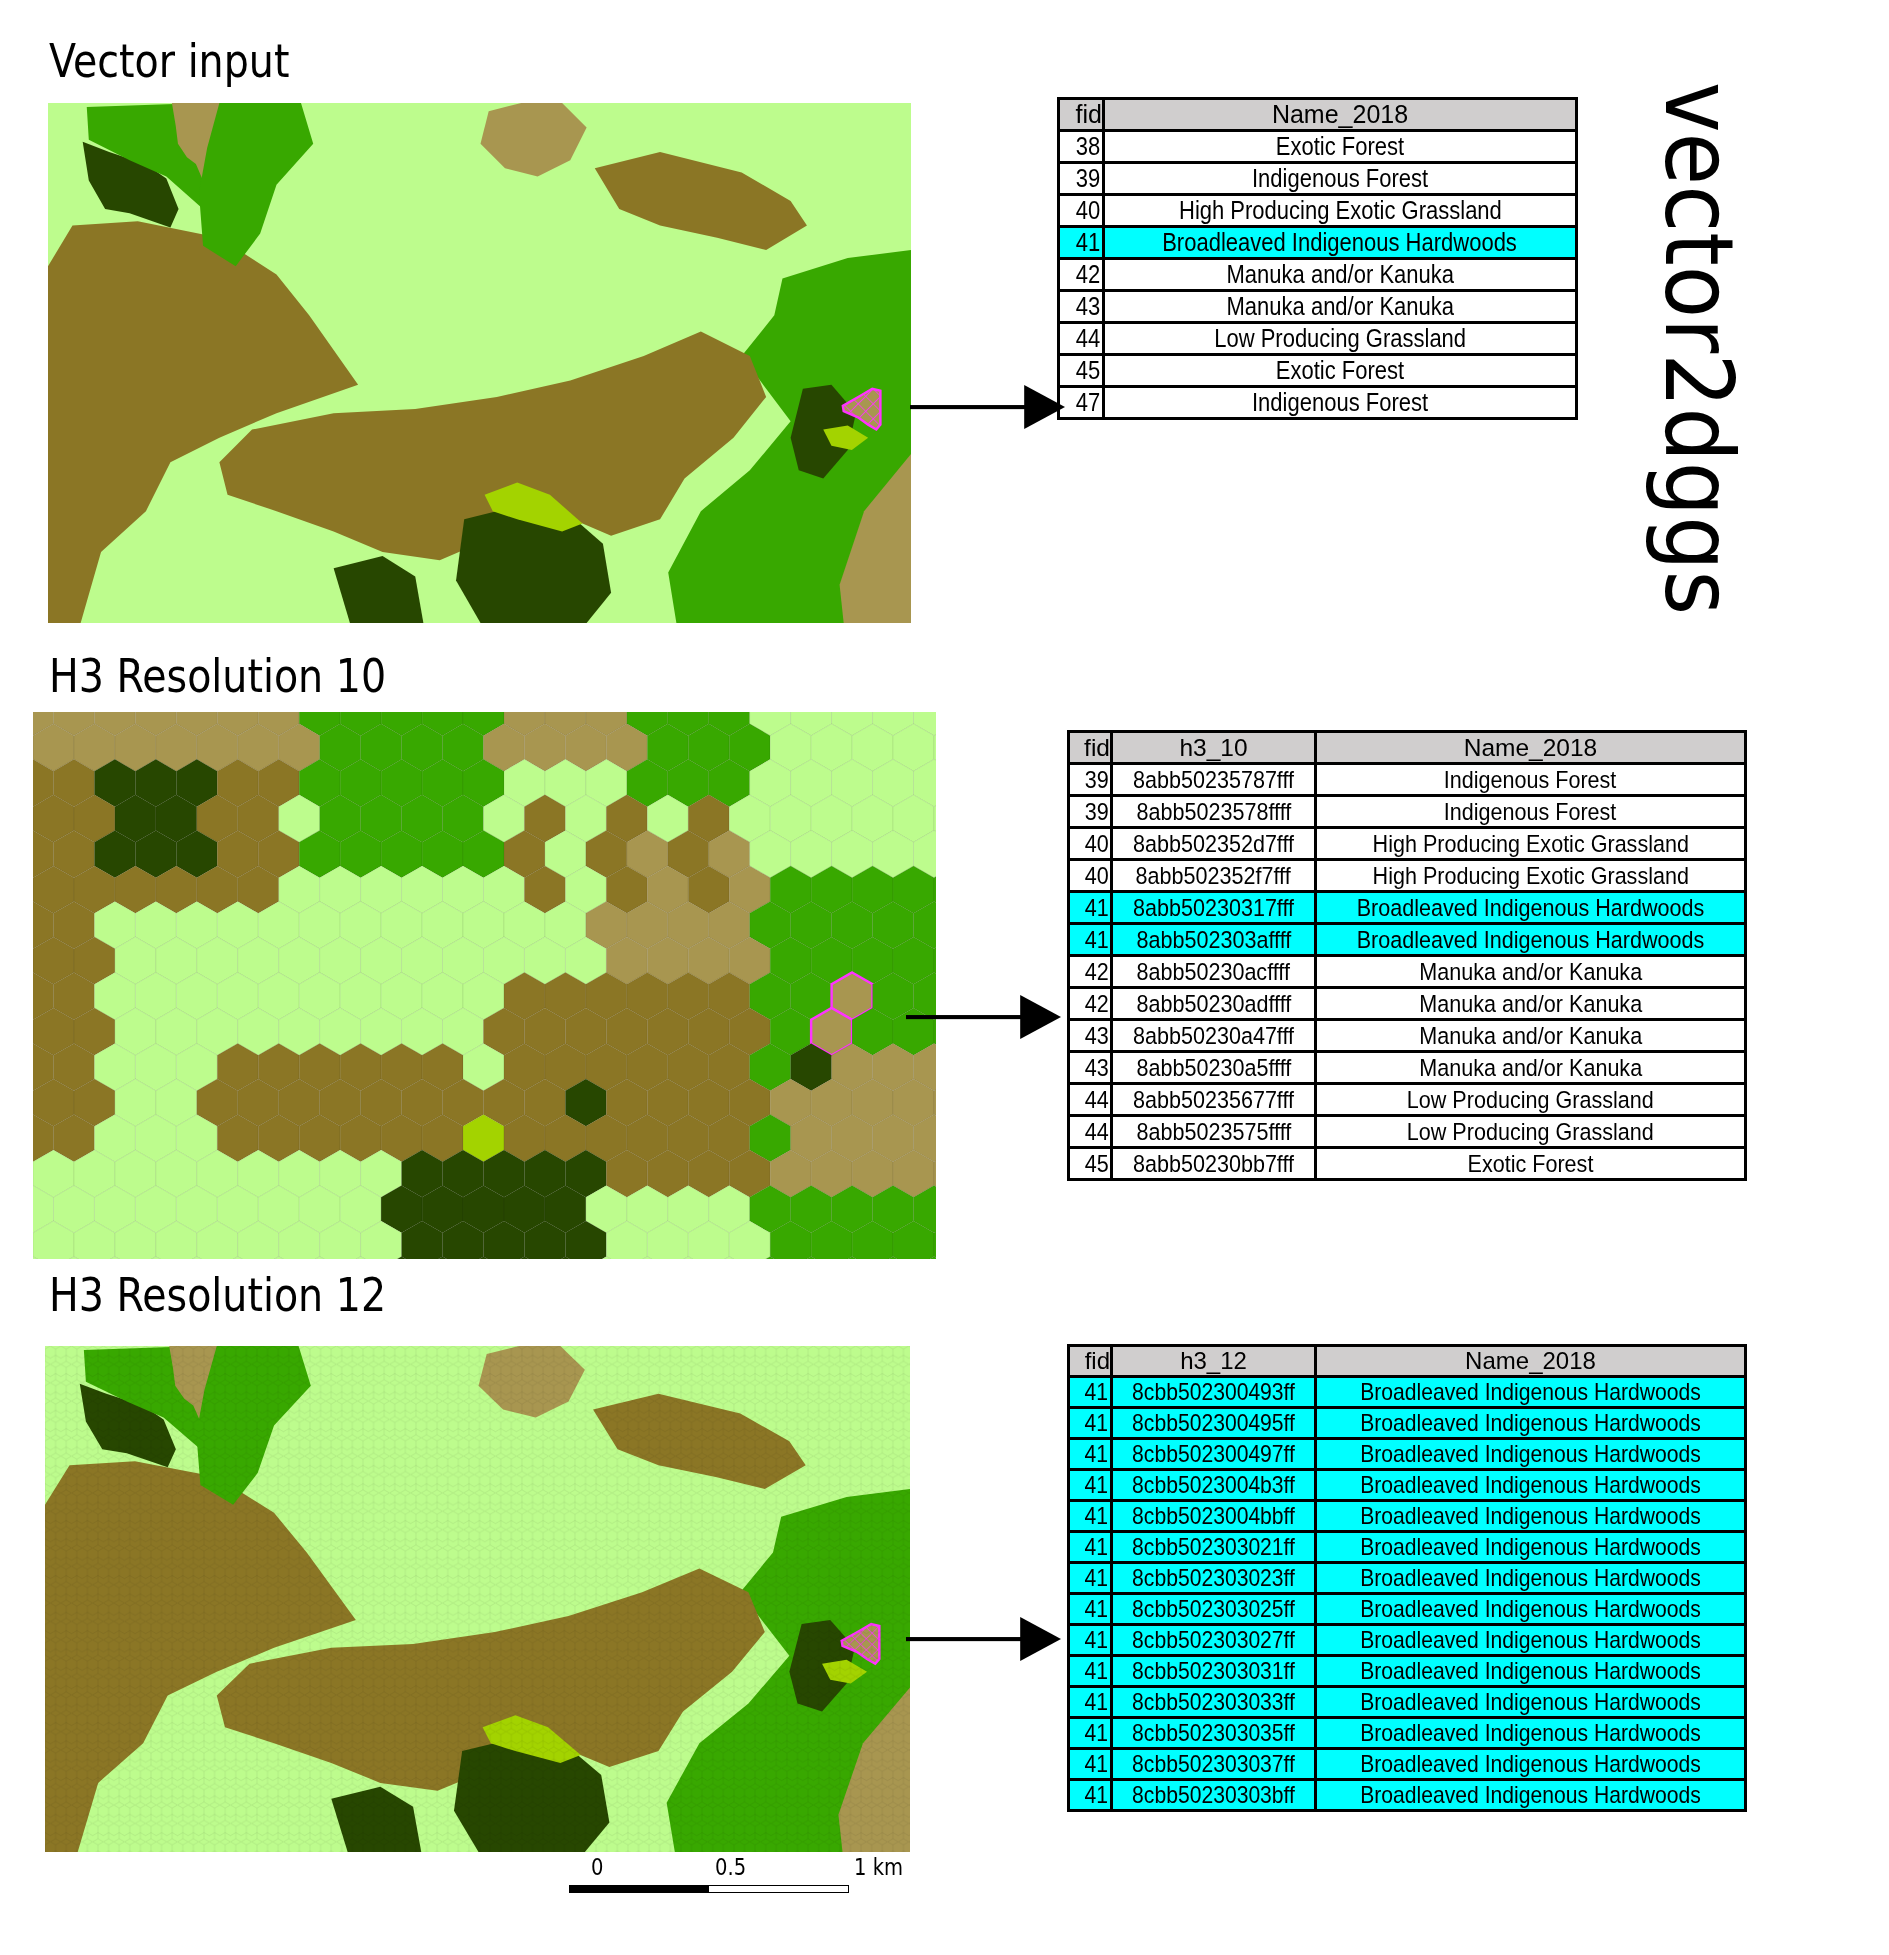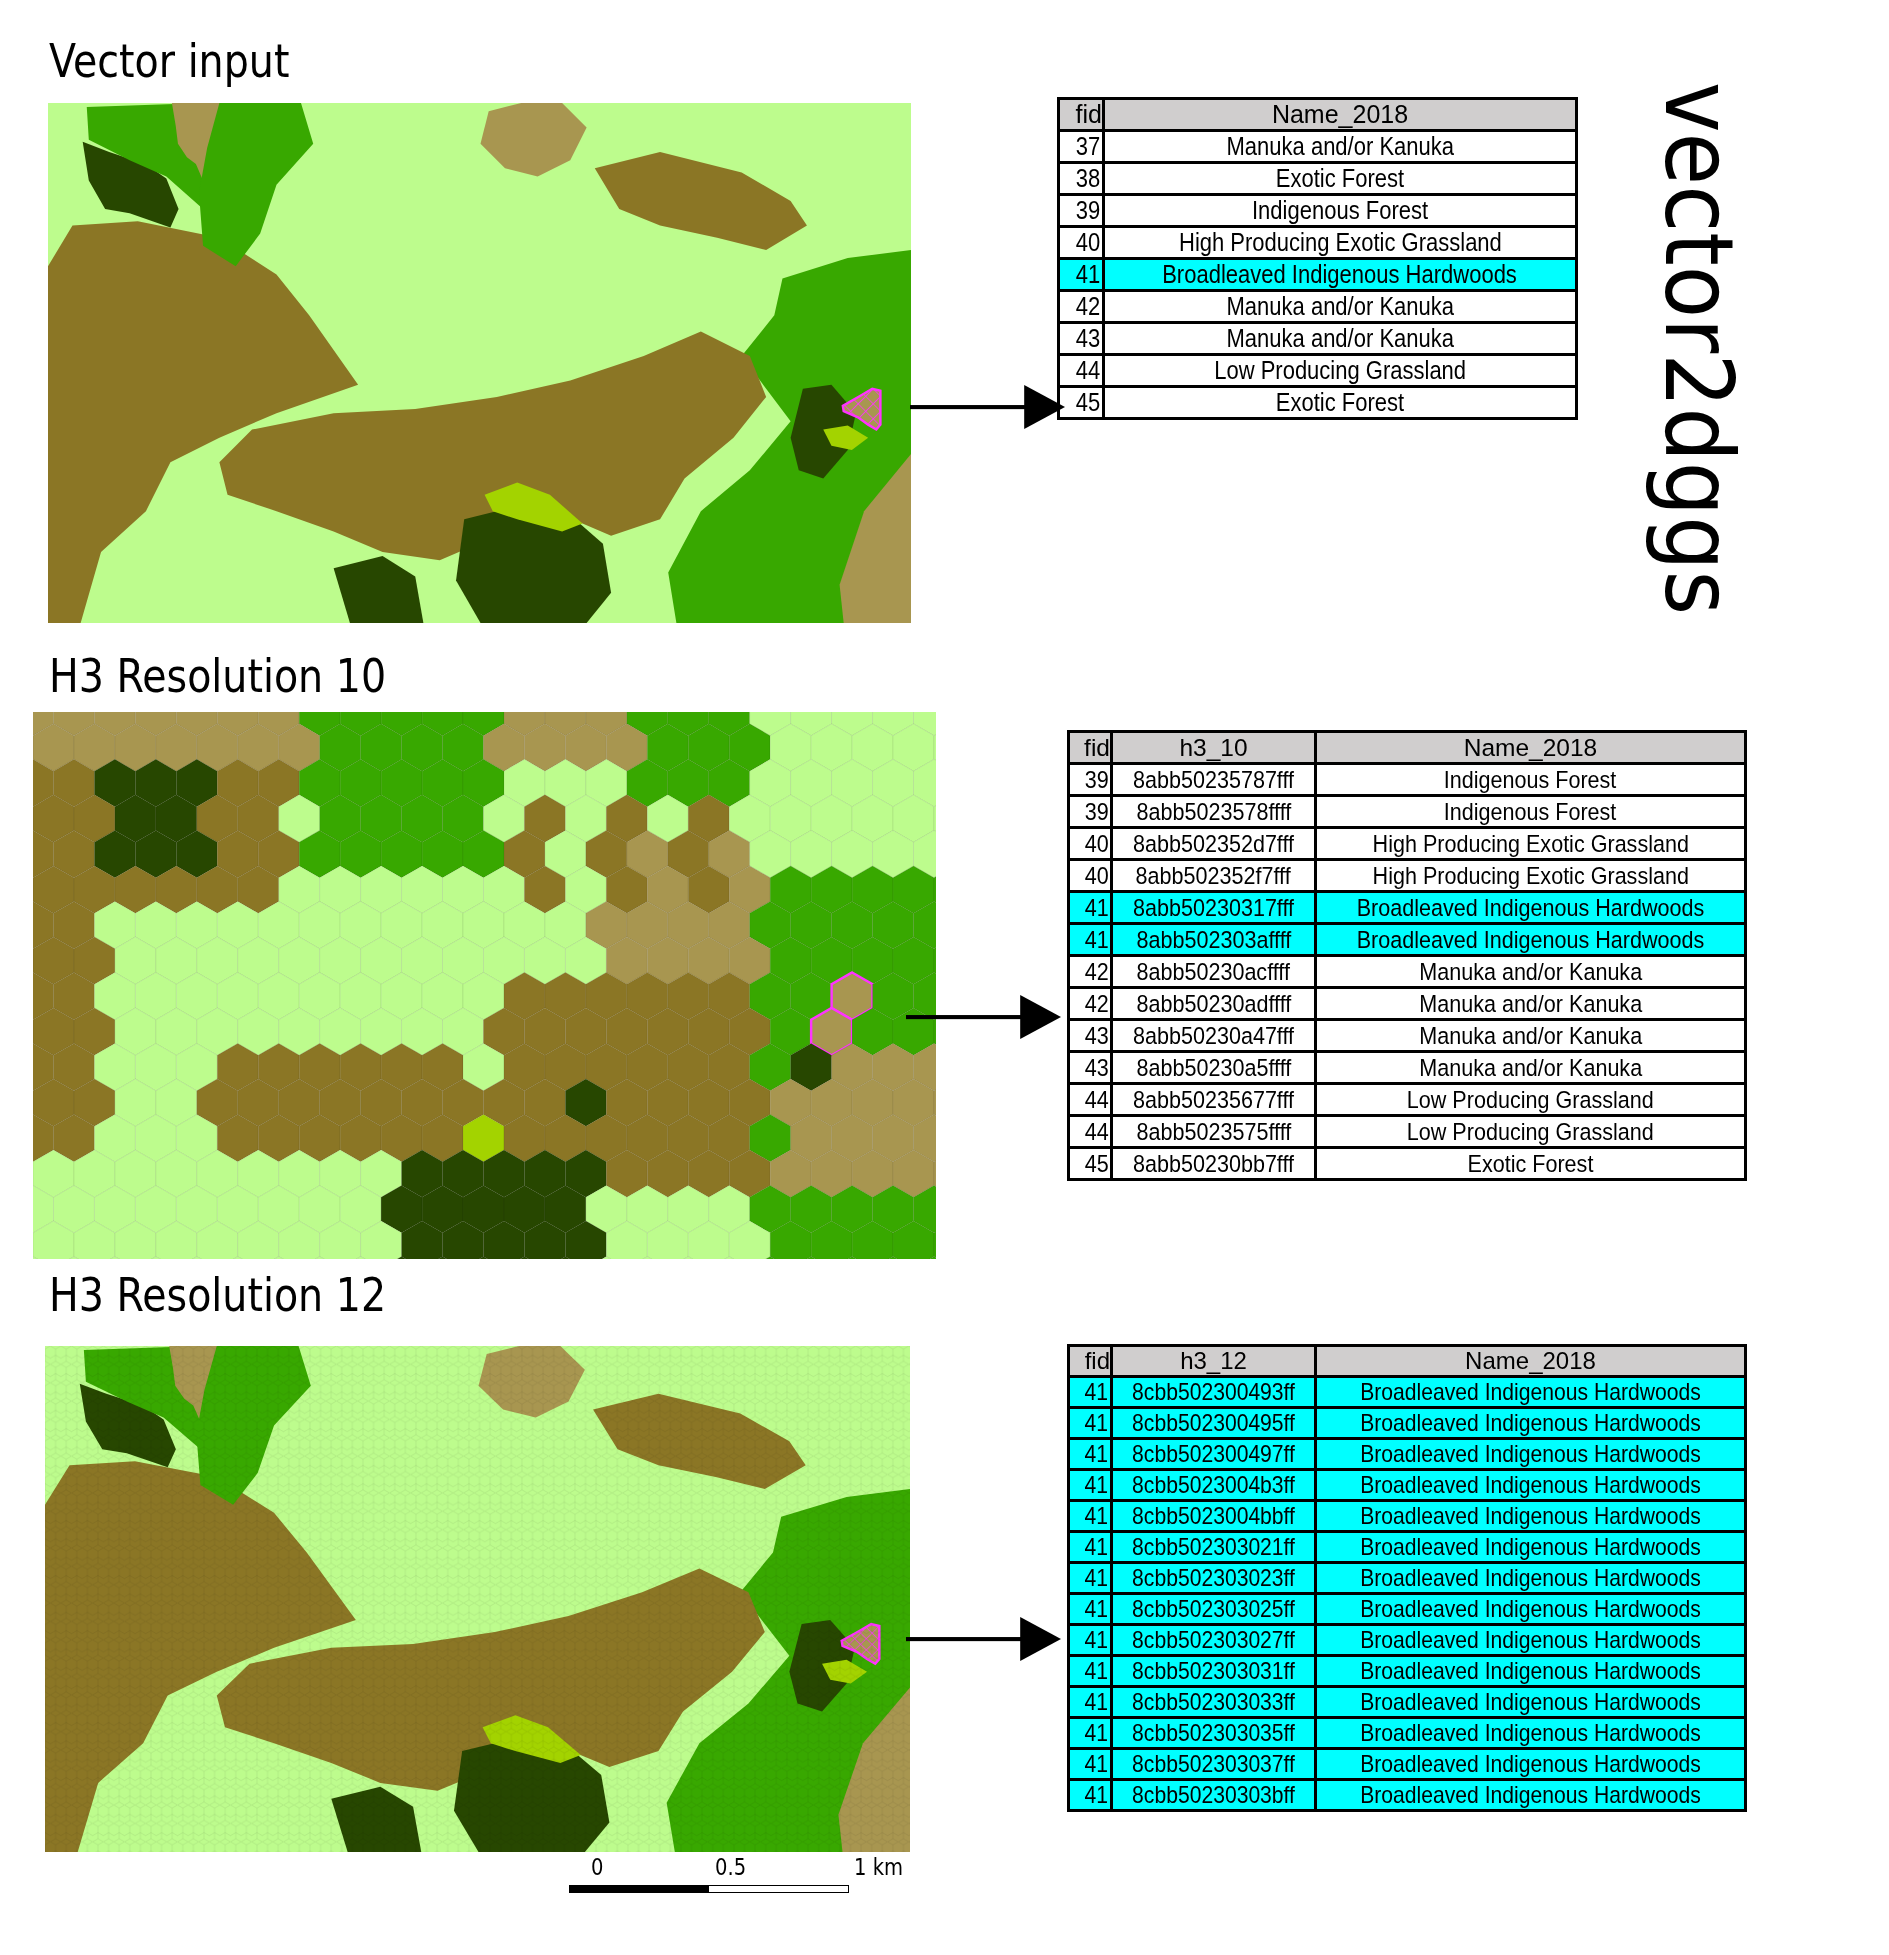--- a/index.html
+++ b/index.html
@@ -524,24 +524,20 @@
       <col>
     </colgroup>
   <thead>
     <tr>
       <th class="fid">fid</th>
       <th>Name_2018</th>
     </tr>
   </thead>
   <tbody id="tbl1-body">
       <tr>
-        <td class="fid"><span class="narrow">37</span></td>
-        <td><span class="narrow">Manuka and/or Kanuka</span></td>
-      </tr>
-      <tr>
         <td class="fid"><span class="narrow">38</span></td>
         <td><span class="narrow">Exotic Forest</span></td>
       </tr>
       <tr>
         <td class="fid"><span class="narrow">39</span></td>
         <td><span class="narrow">Indigenous Forest</span></td>
       </tr>
       <tr>
         <td class="fid"><span class="narrow">40</span></td>
         <td><span class="narrow">High Producing Exotic Grassland</span></td>
@@ -558,20 +554,24 @@
         <td class="fid"><span class="narrow">43</span></td>
         <td><span class="narrow">Manuka and/or Kanuka</span></td>
       </tr>
       <tr>
         <td class="fid"><span class="narrow">44</span></td>
         <td><span class="narrow">Low Producing Grassland</span></td>
       </tr>
       <tr>
         <td class="fid"><span class="narrow">45</span></td>
         <td><span class="narrow">Exotic Forest</span></td>
+      </tr>
+      <tr>
+        <td class="fid"><span class="narrow">47</span></td>
+        <td><span class="narrow">Indigenous Forest</span></td>
       </tr>
     </tbody>
 </table>
 
 <table class="attr t2" id="tbl2" style="left:1067px; top:730px; width:680px;">
   <colgroup>
       <col style="width:43px">
       <col style="width:204px">
       <col>
     </colgroup>

